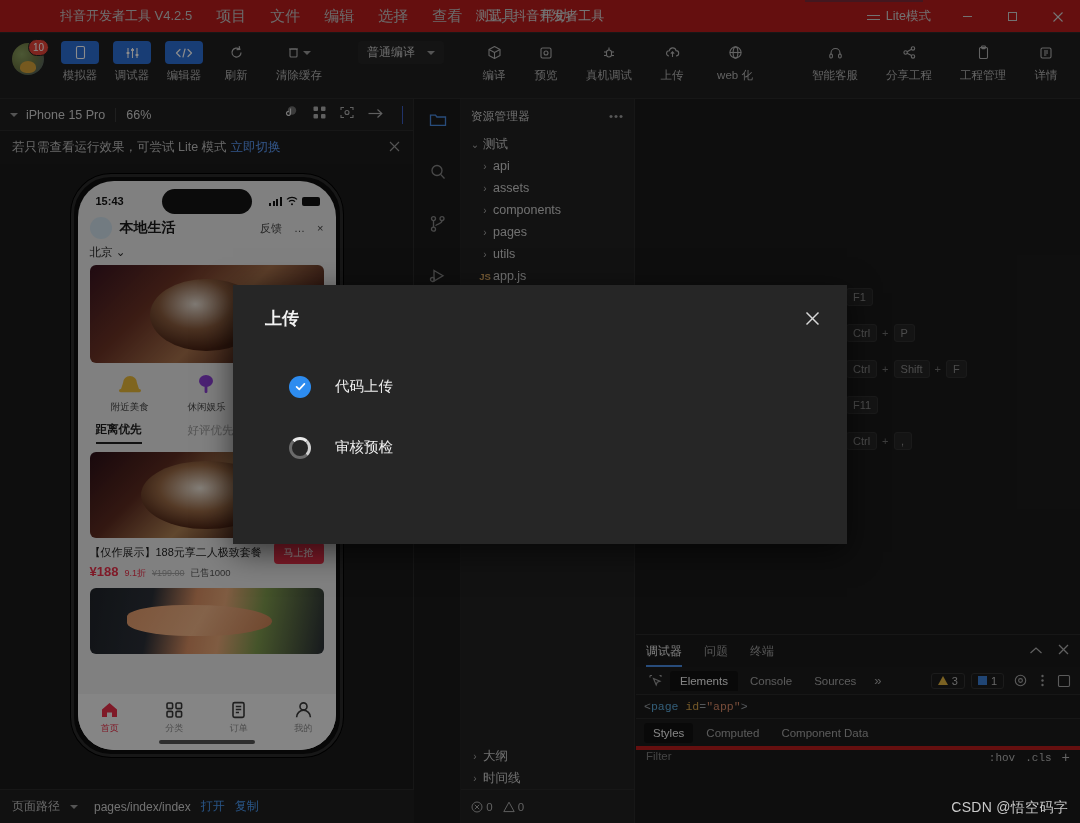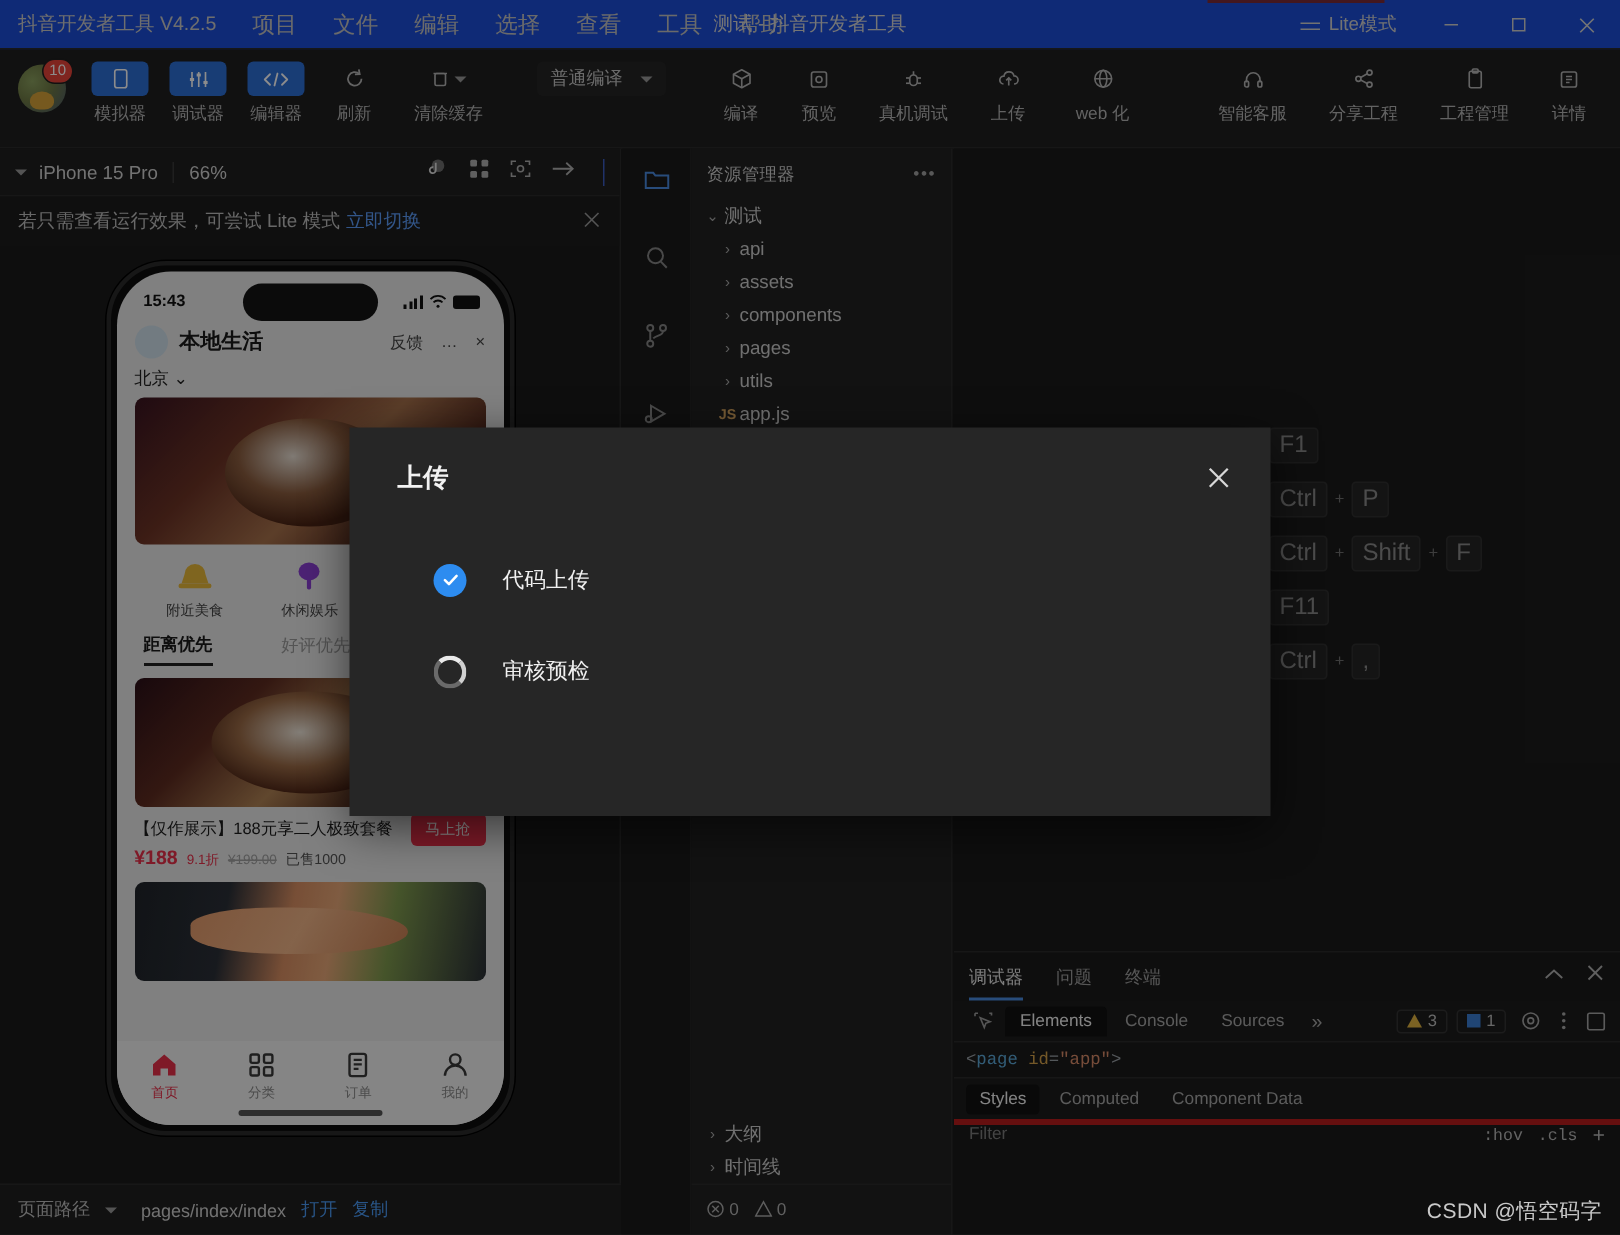--- a/index.html
+++ b/index.html
@@ -8,22 +8,23 @@
     background: #1f1f1f;
     font-family: "Liberation Sans", "DejaVu Sans", sans-serif;
     color: #cccccc;
     overflow: hidden;
   }
   #app { position: relative; width: 1080px; height: 823px; background: #1b1b1b; }
 
   
   .titlebar {
     position: absolute; top: 0; left: 0; width: 1080px; height: 33px;
-    background: #1d4ed8; display: flex; align-items: center;
+    background: #b91c1c; display: flex; align-items: center;
     border-bottom: 1px solid #2a2a2a;
+    padding-left: 48px;
   }
   .tb-accent { position:absolute; top:0; left:805px; width:118px; height:2px; background:#7a2a3a; }
   .app-title { font-size: 13px; color: #c8c8c8; padding-left: 12px; white-space: nowrap; }
   .menubar { display: flex; gap: 20px; margin-left: 22px; }
   .menu-item { font-size: 15px; color: #c2c2c2; cursor: default; padding: 2px 2px; }
   .win-title {
     position: absolute; left: 0; right: 0; text-align: center;
     font-size: 13px; color: #d6d6d6; pointer-events: none;
   }
   .tb-right { position: absolute; right: 0; top: 0; height: 33px; display: flex; align-items: center; }
@@ -232,21 +233,21 @@
 
   
   .editor {
     position: absolute; top: 99px; left: 636px; width: 444px; height: 535px;
     background: #1b1b1b;
   }
   .shortcut-list { position: absolute; top: 180px; left: 210px; width: 230px; }
   .sc-row { height: 36px; display: flex; align-items: center; gap: 5px; }
   .kbd {
     background: #262626; border: 1px solid #313131; border-radius: 3px;
-    font-size: 16px; color: #8a8a8a; padding: 2px 6px; min-width: 18px; text-align: center;
+    font-size: 11px; color: #8a8a8a; padding: 2px 6px; min-width: 18px; text-align: center;
   }
   .kplus { font-size: 11px; color: #6f6f6f; }
 
   
   .devtools {
     position: absolute; top: 634px; left: 636px; width: 444px; height: 189px;
     background: #1b1b1b; border-top: 1px solid #2a2a2a;
   }
   .dt-tabs { height: 32px; display: flex; align-items: center; padding: 0 10px; gap: 22px; position: relative; }
   .dt-tab { font-size: 12px; color: #9d9d9d; height: 32px; display: flex; align-items: center; }

